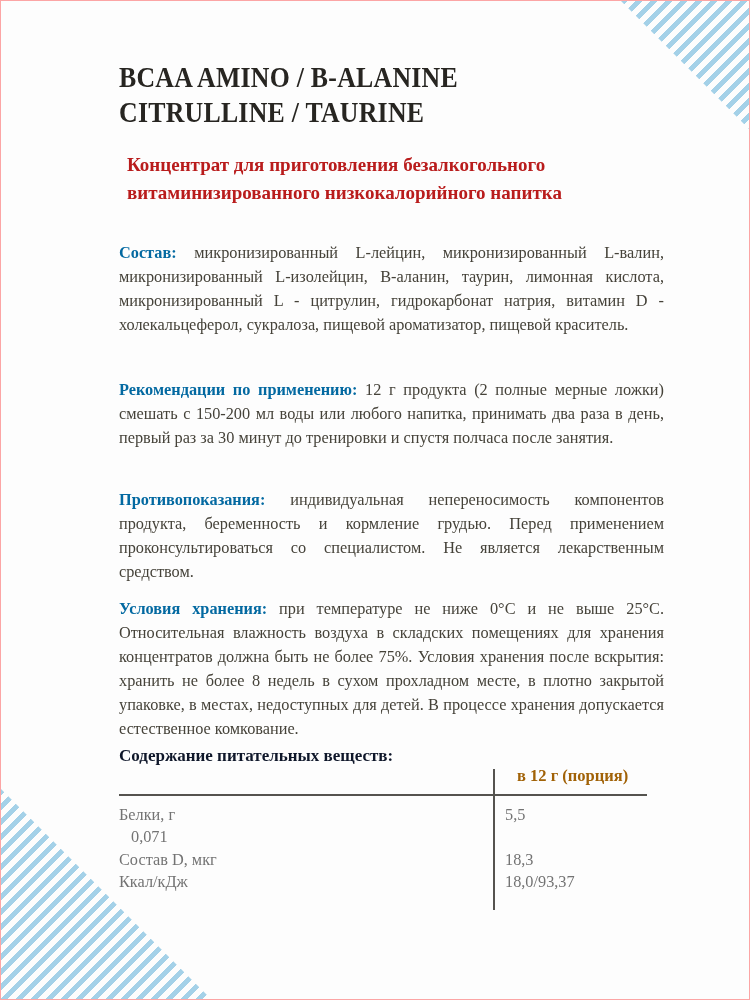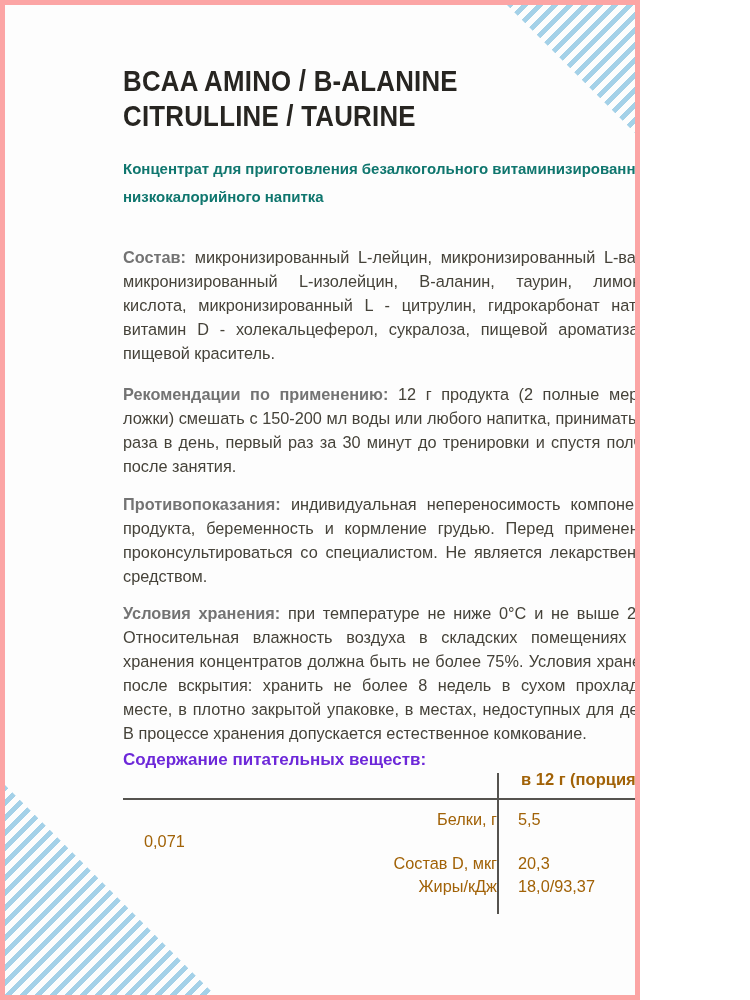--- a/index.html
+++ b/index.html
@@ -1,50 +1,50 @@
 <!DOCTYPE html>
 <html lang="ru"><head>
 <meta charset="utf-8">
 <style>
   html,body{margin:0;padding:0;background:#ffffff;}
   .page{
-    position:relative;width:640px;height:1000px;background:#fdfdfd;
-    font-family:Liberation Sans, sans-serif;color:#454239;
-    overflow:hidden;border:5px solid #fca5a5;box-sizing:border-box;
+    position:relative;width:750px;height:1000px;background:#fdfdfd;
+    font-family:Liberation Serif, serif;color:#454239;
+    overflow:hidden;border:1px solid #fca5a5;box-sizing:border-box;
   }
   .stripes{position:absolute;pointer-events:none;}
   .stripes.tr{top:0;right:0;width:128px;height:128px;
     clip-path:polygon(0 0,100% 0,100% 100%);}
   .stripes.bl{bottom:0;left:0;width:210px;height:210px;
     clip-path:polygon(0 0,100% 100%,0 100%);}
   .content{position:absolute;left:118px;top:58px;width:545px;}
   .title{margin:0;font-size:30px;line-height:35px;font-weight:bold;
     color:#272521;letter-spacing:.3px;}
   .title .tline{display:inline-block;transform:scaleX(.86);transform-origin:0 50%;
     white-space:nowrap;}
-  .subtitle{position:absolute;left:0;top:92px;width:545px;margin:0;
-    font-size:15px;line-height:27.5px;font-weight:bold;color:#0f766e;}
+  .subtitle{position:absolute;left:8px;top:92px;width:545px;margin:0;
+    font-size:19px;line-height:27.5px;font-weight:bold;color:#b91c1c;}
   .para{position:absolute;left:0;width:545px;margin:0;
     font-size:16.3px;line-height:24px;text-align:justify;color:#454239;}
-  .para .lbl{font-weight:bold;color:#737373;}
+  .para .lbl{font-weight:bold;color:#0369a1;}
   .sec0{top:182px;} .sec1{top:319px;} .sec2{top:429px;} .sec3{top:538px;}
   .nutrition{position:absolute;left:0;top:687px;width:545px;height:175px;}
   .nutrition h2{margin:0;font-size:17px;line-height:20px;font-weight:bold;
-    color:#6d28d9;}
+    color:#0f172a;}
   .col-header{position:absolute;left:398px;top:20px;font-size:16.5px;
     font-weight:bold;color:#a16207;white-space:nowrap;}
   .h-rule{position:absolute;left:0;top:48px;width:528px;height:2px;
     background:#55534f;}
   .v-rule{position:absolute;left:374px;top:23px;width:2px;height:141px;
     background:#55534f;}
   .rows{position:absolute;left:0;top:58px;width:545px;}
   .nrow{display:flex;height:22.3px;align-items:center;font-size:16.3px;
-    color:#a16207;text-align:right;}
+    color:#737373;}
   .nrow .nname{width:374px;}
-  .nrow .nval{padding-left:21px;}
+  .nrow .nval{padding-left:12px;}
 </style>
 </head>
 <body>
 
 <div class="page">
 
   <div class="stripes tr" style="background-image: repeating-linear-gradient(135deg, rgb(164, 209, 232) 0px, rgb(164, 209, 232) 4.6px, rgba(255, 255, 255, 0) 4.6px, rgba(255, 255, 255, 0) 10.6px);"></div>
   <div class="stripes bl" style="background-image: repeating-linear-gradient(135deg, rgb(164, 209, 232) 0px, rgb(164, 209, 232) 4.6px, rgba(255, 255, 255, 0) 4.6px, rgba(255, 255, 255, 0) 10.6px);"></div>
 
   <div class="content">
@@ -69,23 +69,23 @@
       <div class="rows">
         <div class="nrow">
           <span class="nname">Белки, г</span>
           <span class="nval">5,5</span>
         </div>
         <div class="nrow">
           <span class="nval">0,071</span>
         </div>
         <div class="nrow">
           <span class="nname">Состав D, мкг</span>
-          <span class="nval">20,3</span>
+          <span class="nval">18,3</span>
         </div>
         <div class="nrow">
-          <span class="nname">Жиры/кДж</span>
+          <span class="nname">Ккал/кДж</span>
           <span class="nval">18,0/93,37</span>
         </div>
       </div>
     </div>
 
   </div>
 </div>
 
 </body></html>

